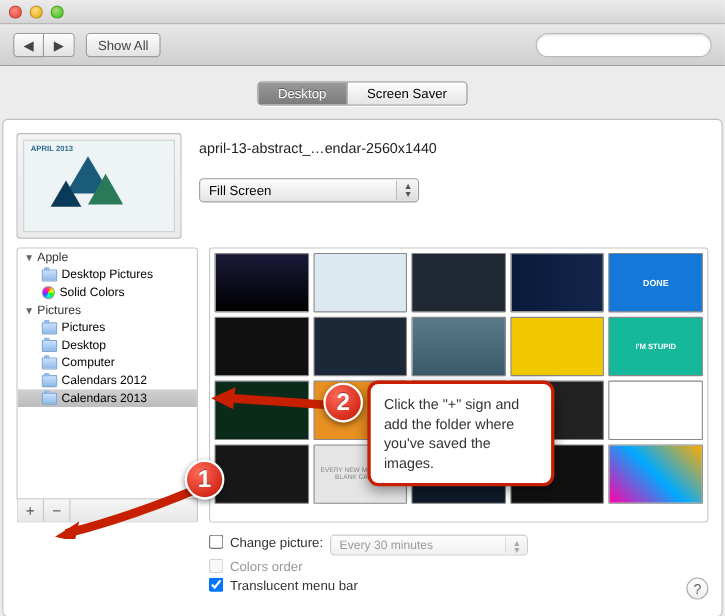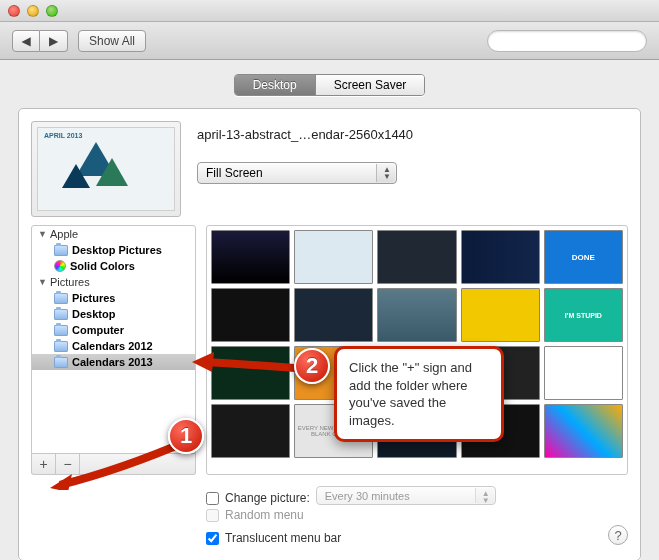--- a/index.html
+++ b/index.html
@@ -20,21 +20,21 @@
 .btn { height: 22px; background: linear-gradient(#fdfdfd, #e2e2e2); border: 1px solid #9b9b9b; border-radius: 4px; display: flex; align-items: center; justify-content: center; font-size: 12px; color: #444; box-shadow: 0 1px 0 #fff inset; padding: 0 10px; }
 .navgrp .btn { border-radius: 0; width: 28px; padding: 0; }
 .navgrp .btn:first-child { border-radius: 4px 0 0 4px; }
 .navgrp .btn:last-child { border-radius: 0 4px 4px 0; border-left: none; }
 .spacer { flex: 1; }
 .search { width: 160px; height: 22px; border: 1px solid #b8b8b8; border-radius: 11px; background: #fff; display: flex; align-items: center; padding: 0 8px; box-shadow: inset 0 1px 2px rgba(0,0,0,.15); }
 .search svg { width: 12px; height: 12px; opacity: .5; }
 .search input { border: none; outline: none; flex: 1; font-size: 11px; margin-left: 4px; background: transparent; }
 
 
-.content { padding: 14px 18px 10px; background: #ececec; height: calc(560px - 60px); }
+.content { padding: 14px 2px 10px; background: #ececec; height: calc(560px - 60px); }
 .tabs { display: flex; justify-content: center; margin-bottom: 12px; }
 .tabbar { display: flex; border: 1px solid #8a8a8a; border-radius: 4px; overflow: hidden; box-shadow: 0 1px 0 #fff; }
 .tab { padding: 3px 18px; font-size: 12px; background: linear-gradient(#fdfdfd, #e5e5e5); cursor: pointer; }
 .tab.active { background: linear-gradient(#9a9a9a, #7b7b7b); color: #fff; text-shadow: 0 -1px 0 rgba(0,0,0,.4); }
 .tab + .tab { border-left: 1px solid #8a8a8a; }
 
 .panel { background: #fff; border: 1px solid #bcbcbc; border-radius: 5px; padding: 12px; box-shadow: inset 0 1px 0 #fff, 0 1px 0 #fff; }
 
 .toprow { display: flex; gap: 16px; align-items: flex-start; margin-bottom: 8px; }
 .preview { width: 150px; height: 96px; border: 1px solid #bbb; border-radius: 3px; background: linear-gradient(#f4f4f4,#eaeaea); padding: 5px; display: flex; align-items: center; justify-content: center; }
@@ -43,21 +43,21 @@
 .topinfo { flex: 1; padding-top: 6px; }
 .wname { font-size: 13px; color: #222; margin-bottom: 20px; }
 .select { height: 22px; background: linear-gradient(#fdfdfd,#e5e5e5); border: 1px solid #9b9b9b; border-radius: 4px; display: flex; align-items: center; padding: 0 8px; font-size: 12px; width: 200px; position: relative; }
 .select::after { content: ""; position: absolute; right: 1px; top: 1px; bottom: 1px; width: 18px; background: linear-gradient(#f5f5f5,#ddd); border-left: 1px solid #bbb; border-radius: 0 3px 3px 0; }
 .select-arrows { position: absolute; right: 5px; top: 3px; z-index: 1; font-size: 8px; line-height: 7px; color: #555; text-align: center; }
 
 .midrow { display: flex; gap: 10px; height: 250px; }
 .sidebar { width: 165px; border: 1px solid #c7c7c7; border-radius: 3px 3px 0 0; background: #fff; overflow: auto; font-size: 11px; }
 .sidebar .grp { padding: 2px 6px; color: #333; display: flex; align-items: center; }
 .sidebar .grp .disc { display: inline-block; margin-right: 3px; font-size: 9px; color: #666; }
-.sidebar .item { padding: 2px 6px 2px 22px; display: flex; align-items: center; gap: 4px; font-weight: bold; }
+.sidebar .item { padding: 2px 6px 2px 22px; display: flex; align-items: center; gap: 4px; }
 .sidebar .item.sel { background: linear-gradient(#d0d0d0,#bcbcbc); }
 .ficon { width: 14px; height: 11px; background: linear-gradient(#c9e2ff,#8fb9e8); border: 0.5px solid #7ea6d4; border-radius: 1px; position: relative; }
 .ficon::before { content: ""; position: absolute; top: -3px; left: 1px; width: 5px; height: 3px; background: #8fb9e8; border-radius: 1px 1px 0 0; }
 .cicon { width: 12px; height: 12px; border-radius: 50%; background: conic-gradient(#f44,#ff0,#0f0,#0ff,#44f,#f0f,#f44); border: 0.5px solid #999; }
 
 .addremove { width: 165px; border: 1px solid #c7c7c7; border-top: none; border-radius: 0 0 3px 3px; background: linear-gradient(#f5f5f5,#e8e8e8); display: flex; }
 .addremove .ab { width: 24px; height: 20px; display: flex; align-items: center; justify-content: center; border-right: 1px solid #c7c7c7; font-size: 14px; color: #555; }
 
 .grid { flex: 1; border: 1px solid #c7c7c7; border-radius: 3px; background: #fff; overflow: hidden; display: grid; grid-template-columns: repeat(5, 1fr); grid-auto-rows: 54px; gap: 4px; padding: 4px; position: relative; }
 .thumb { background: #333; border: 1px solid #888; border-radius: 1px; }
@@ -74,21 +74,21 @@
 .t11{background:#0a2a1a;} 
 .t12{background:#e89020;} 
 .t13{background:#08142a;} 
 .t14{background:#222;} 
 .t15{background:#fff;}
 .t16{background:#181818;} .t17{background:#e5e5e5;color:#888;font-size:6px;display:flex;align-items:center;justify-content:center;text-align:center;} .t18{background:#0e1a28;} .t19{background:#111;} .t20{background:linear-gradient(45deg,#f0a,#0af,#fa0);}
 
 .bottomopts { margin-top: 8px; display: flex; gap: 10px; }
 .bottomopts .spacer2 { width: 165px; }
 .opts { flex: 1; font-size: 12px; color: #333; }
-.optrow { display: flex; align-items: flex-end; gap: 6px; margin: 3px 0; }
+.optrow { display: flex; align-items: flex-start; gap: 6px; margin: 3px 0; }
 .optrow input[type=checkbox] { width: 13px; height: 13px; }
 .optrow .select { width: 180px; height: 19px; font-size: 11px; opacity: .5; }
 .optrow.disabled { color: #999; }
 .help { width: 20px; height: 20px; border: 1px solid #aaa; border-radius: 50%; display: flex; align-items: center; justify-content: center; font-size: 13px; color: #666; background: linear-gradient(#fff,#eee); margin-left: auto; }
 
 
 .callout-badge { position: absolute; width: 36px; height: 36px; border-radius: 50%; background: radial-gradient(circle at 35% 30%, #ff6a5a, #c41200); border: 2px solid #fff; box-shadow: 0 2px 6px rgba(0,0,0,.5); color: #fff; font-size: 22px; font-weight: bold; display: flex; align-items: center; justify-content: center; z-index: 20; text-shadow: 0 -1px 0 rgba(0,0,0,.4); }
 .callout-box { position: absolute; background: #fff; border: 3px solid #c62000; border-radius: 10px; padding: 10px 12px; font-size: 13px; color: #333; box-shadow: 0 4px 12px rgba(0,0,0,.4); z-index: 19; width: 170px; line-height: 1.35; }
 .arrow-svg { position: absolute; z-index: 18; pointer-events: none; }
 </style>
@@ -222,21 +222,21 @@
         <div class="optrow">
           <input type="checkbox" style="">
           <span>Change picture:</span>
           <div class="select">
             <span>Every 30 minutes</span>
             <div class="select-arrows">▲<br>▼</div>
           </div>
         </div>
         <div class="optrow disabled">
           <input type="checkbox" disabled="" style="">
-          <span>Random menu</span>
+          <span>Colors order</span>
         </div>
         <div class="optrow">
           <input type="checkbox" checked="" style="">
           <span>Translucent menu bar</span>
           <div class="help">?</div>
         </div>
       </div>
     </div>
 
   </div>

